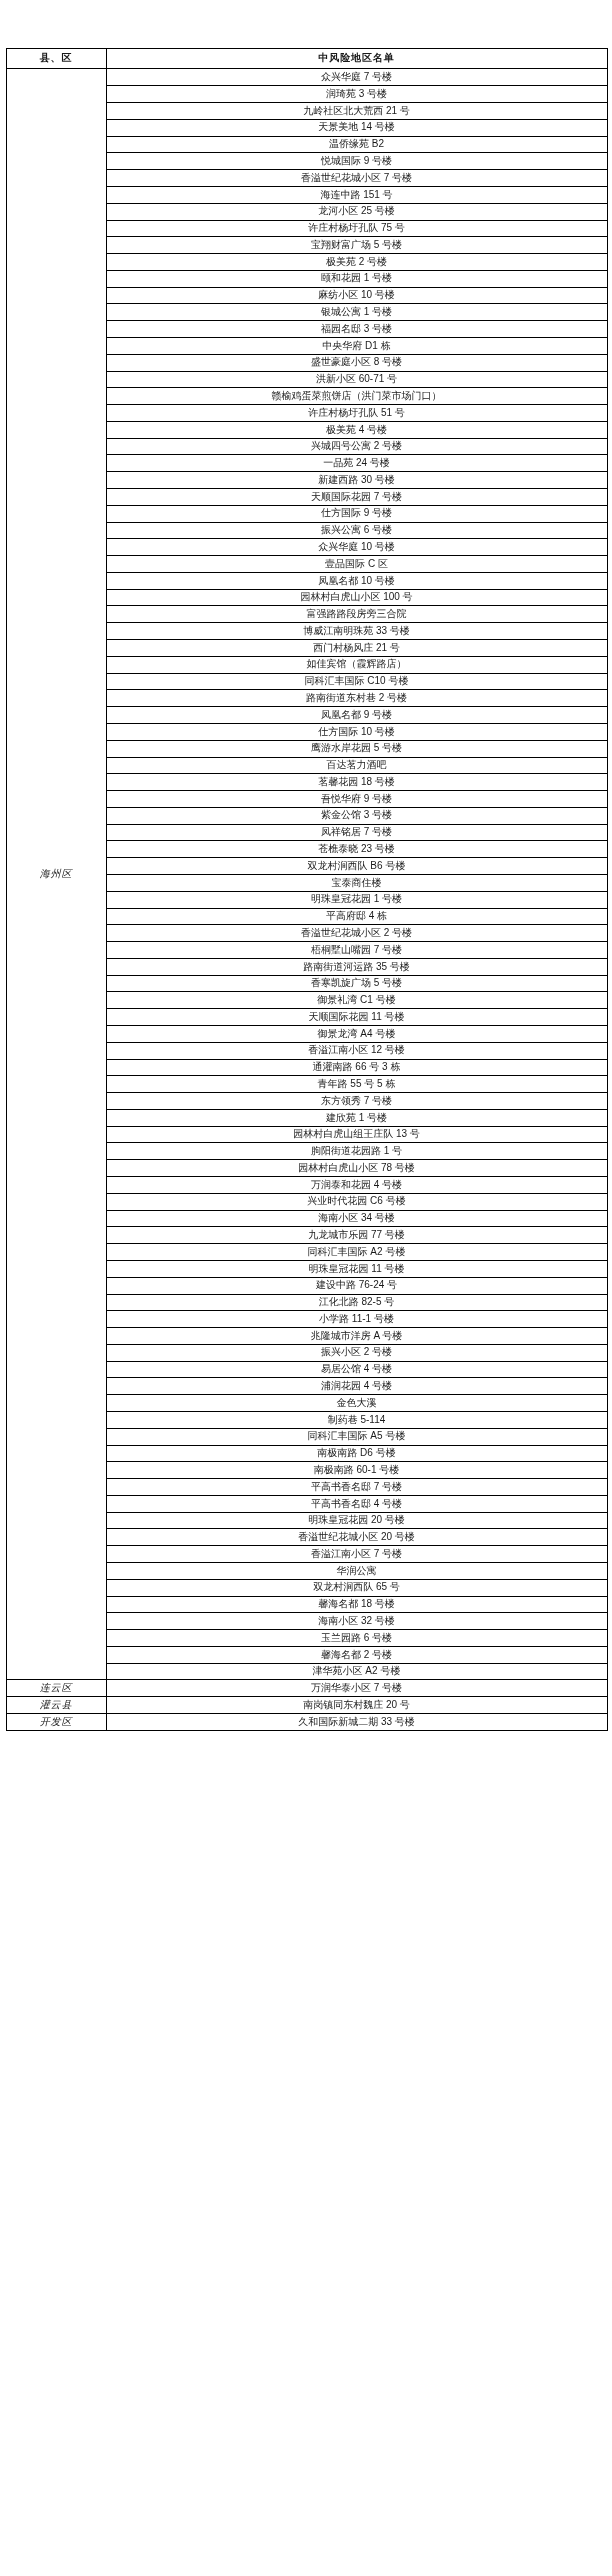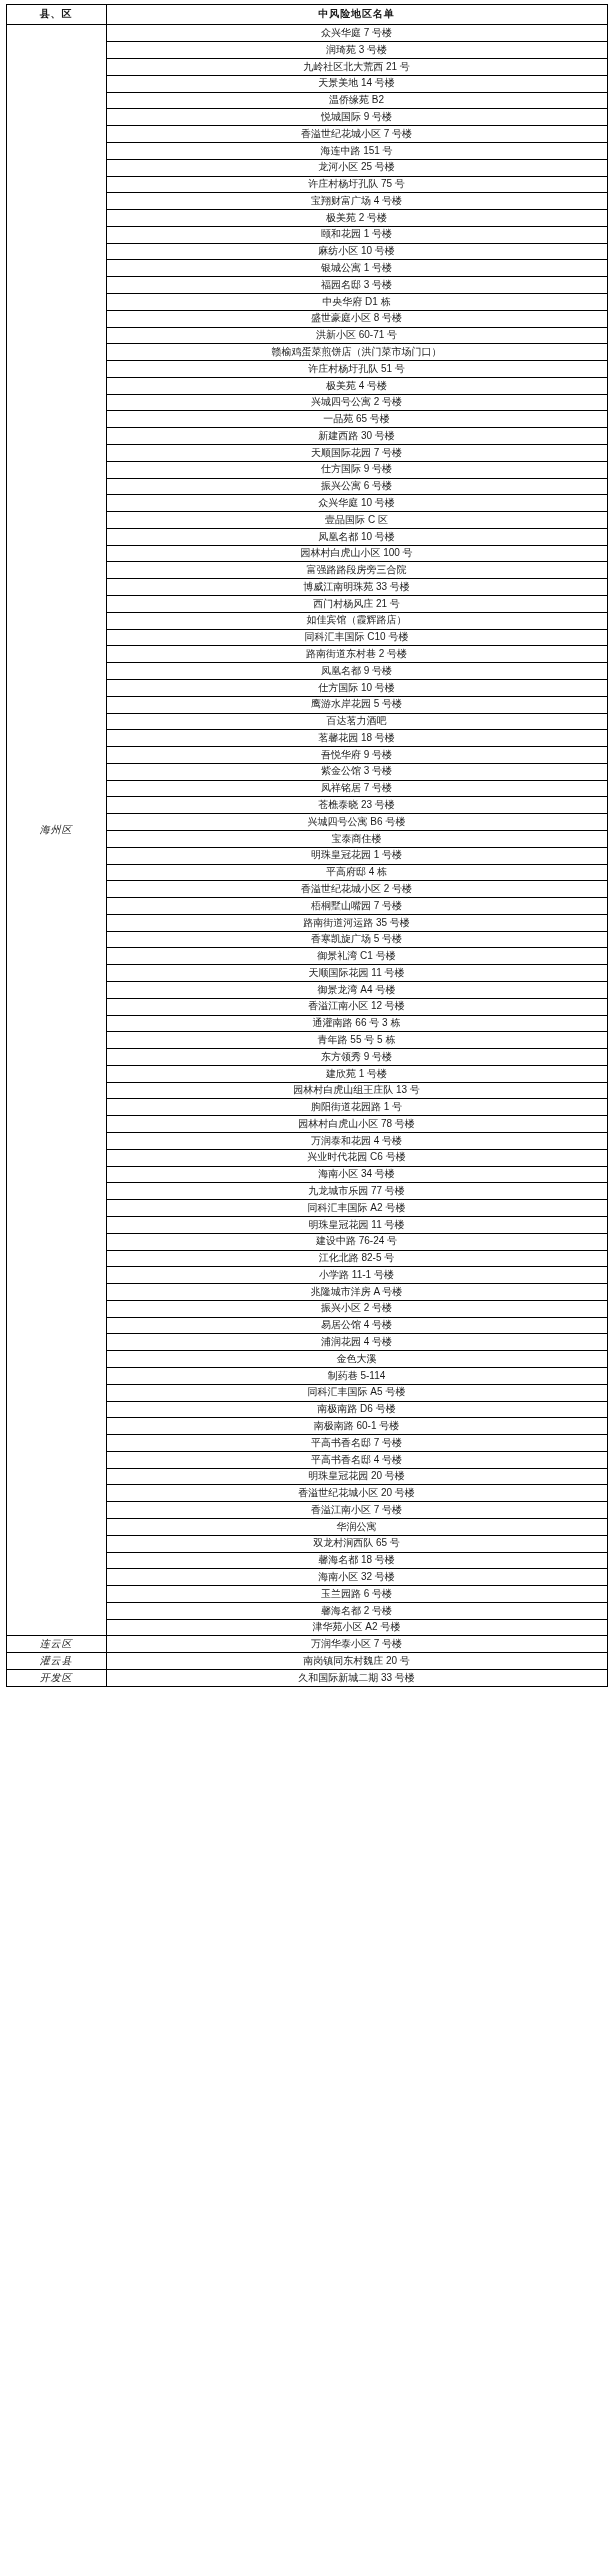--- a/index.html
+++ b/index.html
@@ -14,20 +14,21 @@
   }
   .sheet {
     width: 613px;
     box-sizing: border-box;
     padding: 3.7px 5.5px 5.5px 5.5px;
   }
   table.risk-table {
     width: 100%;
     border-collapse: collapse;
     table-layout: fixed;
+    margin-top: 44px;
   }
   table.risk-table th,
   table.risk-table td {
     border: 0.9px solid #000000;
     text-align: center;
     vertical-align: middle;
     font-size: 10px;
     line-height: 1.05;
     padding: 0.9px 1.8px;
   }
@@ -92,21 +93,21 @@
         <tr>
           <td class="name-cell">海连中路 151 号</td>
         </tr>
         <tr>
           <td class="name-cell">龙河小区 25 号楼</td>
         </tr>
         <tr>
           <td class="name-cell">许庄村杨圩孔队 75 号</td>
         </tr>
         <tr>
-          <td class="name-cell">宝翔财富广场 4 号楼</td>
+          <td class="name-cell">宝翔财富广场 5 号楼</td>
         </tr>
         <tr>
           <td class="name-cell">极美苑 2 号楼</td>
         </tr>
         <tr>
           <td class="name-cell">颐和花园 1 号楼</td>
         </tr>
         <tr>
           <td class="name-cell">麻纺小区 10 号楼</td>
         </tr>
@@ -131,21 +132,21 @@
         <tr>
           <td class="name-cell">许庄村杨圩孔队 51 号</td>
         </tr>
         <tr>
           <td class="name-cell">极美苑 4 号楼</td>
         </tr>
         <tr>
           <td class="name-cell">兴城四号公寓 2 号楼</td>
         </tr>
         <tr>
-          <td class="name-cell">一品苑 65 号楼</td>
+          <td class="name-cell">一品苑 24 号楼</td>
         </tr>
         <tr>
           <td class="name-cell">新建西路 30 号楼</td>
         </tr>
         <tr>
           <td class="name-cell">天顺国际花园 7 号楼</td>
         </tr>
         <tr>
           <td class="name-cell">仕方国际 9 号楼</td>
         </tr>
@@ -203,21 +204,21 @@
         <tr>
           <td class="name-cell">紫金公馆 3 号楼</td>
         </tr>
         <tr>
           <td class="name-cell">凤祥铭居 7 号楼</td>
         </tr>
         <tr>
           <td class="name-cell">苍樵泰晓 23 号楼</td>
         </tr>
         <tr>
-          <td class="name-cell">兴城四号公寓 B6 号楼</td>
+          <td class="name-cell">双龙村涧西队 B6 号楼</td>
         </tr>
         <tr>
           <td class="name-cell">宝泰商住楼</td>
         </tr>
         <tr>
           <td class="name-cell">明珠皇冠花园 1 号楼</td>
         </tr>
         <tr>
           <td class="name-cell">平高府邸 4 栋</td>
         </tr>
@@ -245,21 +246,21 @@
         <tr>
           <td class="name-cell">香溢江南小区 12 号楼</td>
         </tr>
         <tr>
           <td class="name-cell">通灌南路 66 号 3 栋</td>
         </tr>
         <tr>
           <td class="name-cell">青年路 55 号 5 栋</td>
         </tr>
         <tr>
-          <td class="name-cell">东方领秀 9 号楼</td>
+          <td class="name-cell">东方领秀 7 号楼</td>
         </tr>
         <tr>
           <td class="name-cell">建欣苑 1 号楼</td>
         </tr>
         <tr>
           <td class="name-cell">园林村白虎山组王庄队 13 号</td>
         </tr>
         <tr>
           <td class="name-cell">朐阳街道花园路 1 号</td>
         </tr>

